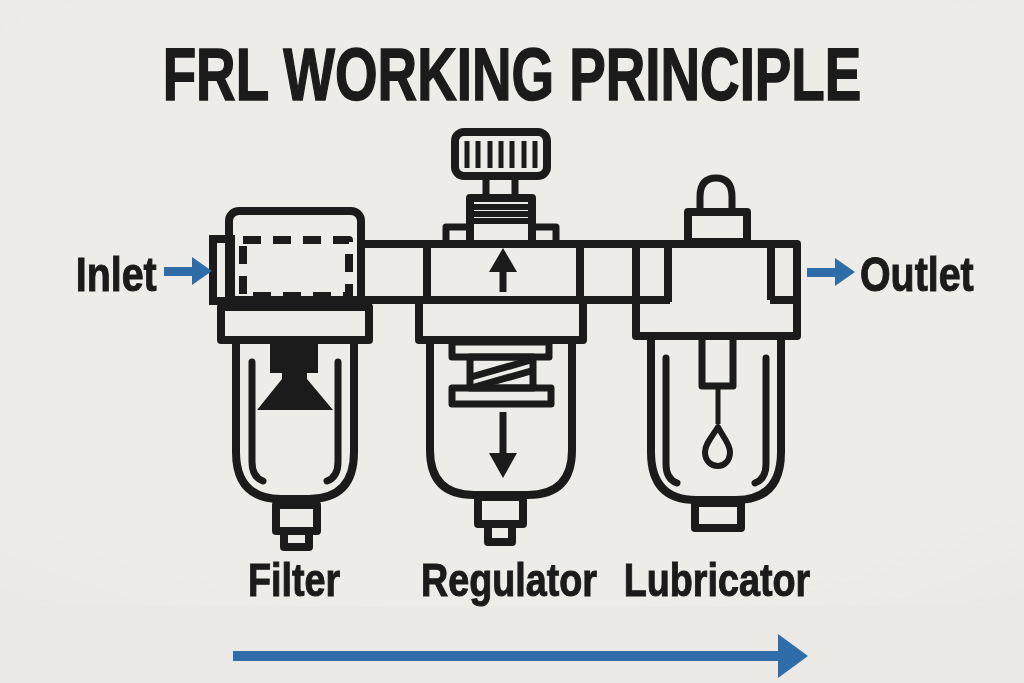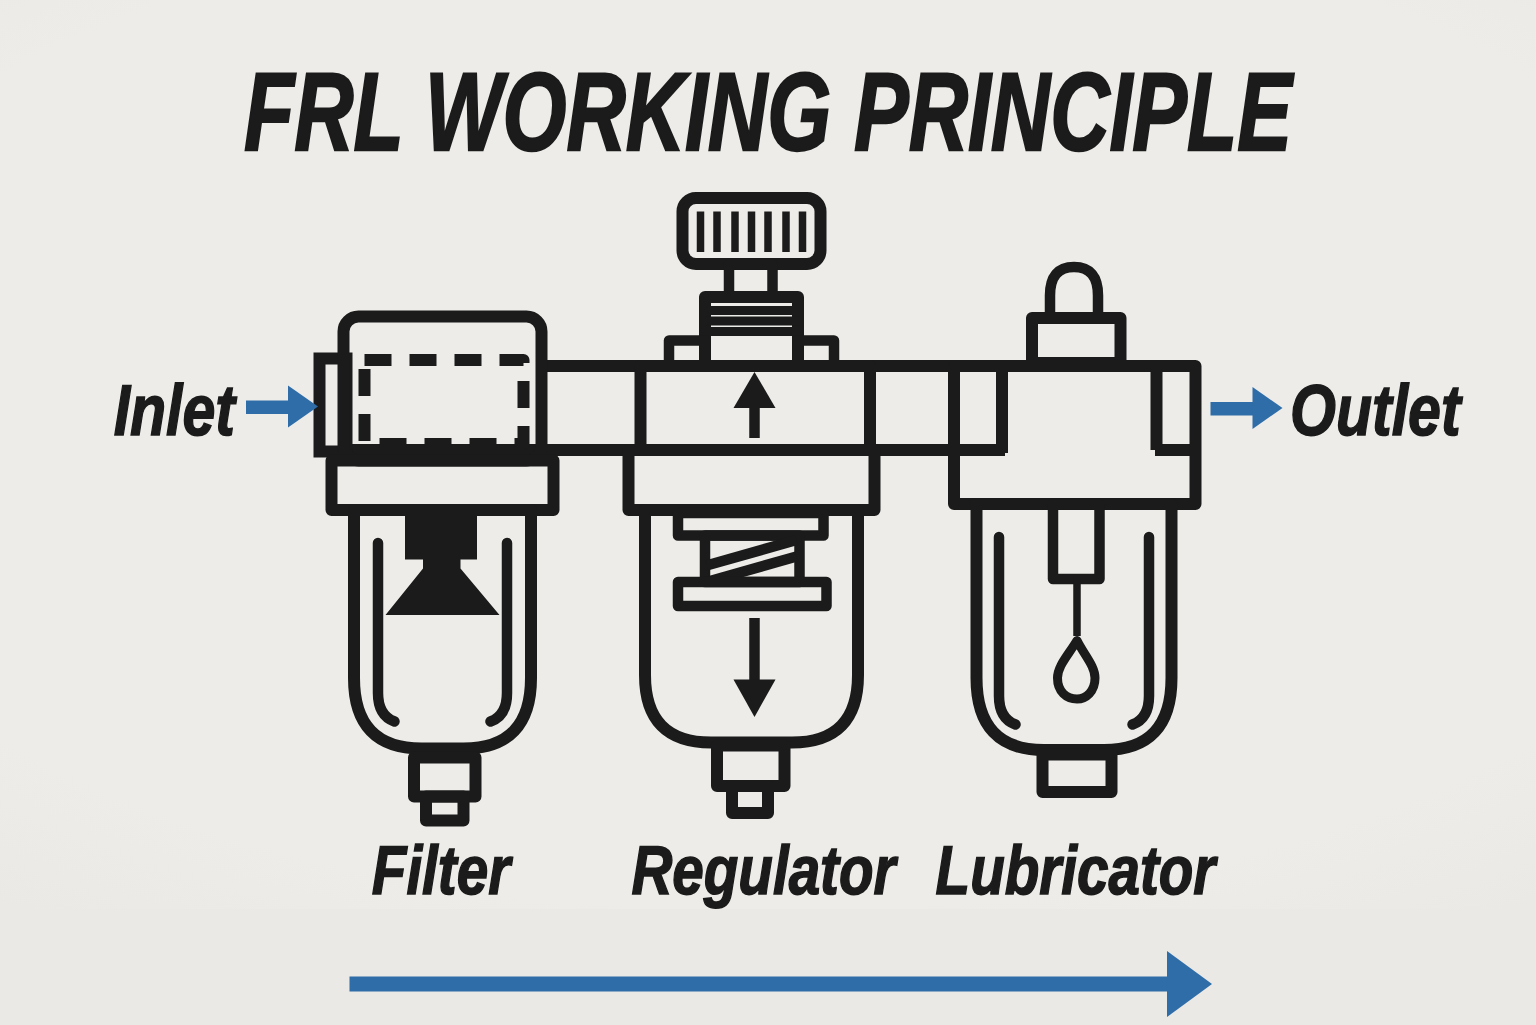--- a/index.html
+++ b/index.html
@@ -1,17 +1,17 @@
 <!DOCTYPE html>
 <html style="--background: #eae9e5; --line: #1b1b1b; --blue: #2e6da8;"><head>
 <meta charset="utf-8">
 <style>
   html,body{margin:0;padding:0;}
   body{width:1024px;height:683px;overflow:hidden;background:var(--background,#eae9e5);font-family:"Liberation Sans",sans-serif;color:var(--line,#1b1b1b);}
-  .stage{position:relative;width:1024px;height:606px;background:radial-gradient(ellipse 120% 100% at 50% 45%, #edece8 55%, #e3e2de 100%);font-style:italic;}
+  .stage{position:relative;width:1024px;height:606px;background:radial-gradient(ellipse 120% 100% at 50% 45%, #edece8 55%, #e3e2de 100%);}
   svg{position:absolute;left:0;top:0;}
   .title{position:absolute;left:0;top:38px;width:1024px;text-align:center;font-size:74px;font-weight:bold;line-height:1;transform:scaleX(0.74);transform-origin:512px 0;white-space:nowrap;-webkit-text-stroke:1.5px #1b1b1b;}
   .lbl{position:absolute;font-size:46px;font-weight:bold;line-height:1;white-space:nowrap;-webkit-text-stroke:1px #1b1b1b;}
   .inlet{right:867px;top:251px;font-size:48px;transform:scaleX(0.82);transform-origin:right center;}
   .outlet{left:860px;top:251px;font-size:48px;transform:scaleX(0.82);transform-origin:left center;}
   .comp-lbl{width:240px;text-align:center;transform:scaleX(0.82);transform-origin:center;top:557px;}
   .filter-lbl{left:174px;}
   .reg-lbl{left:389px;}
   .lub-lbl{left:597px;}
 </style>

